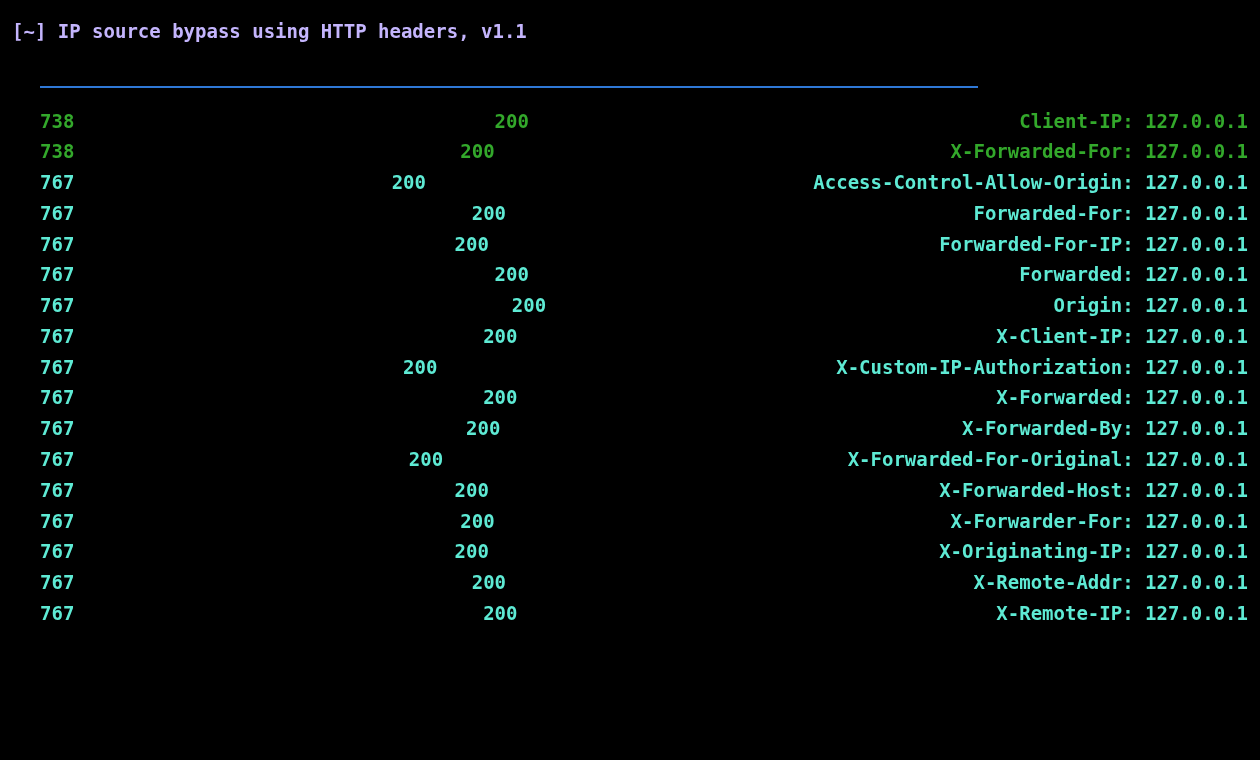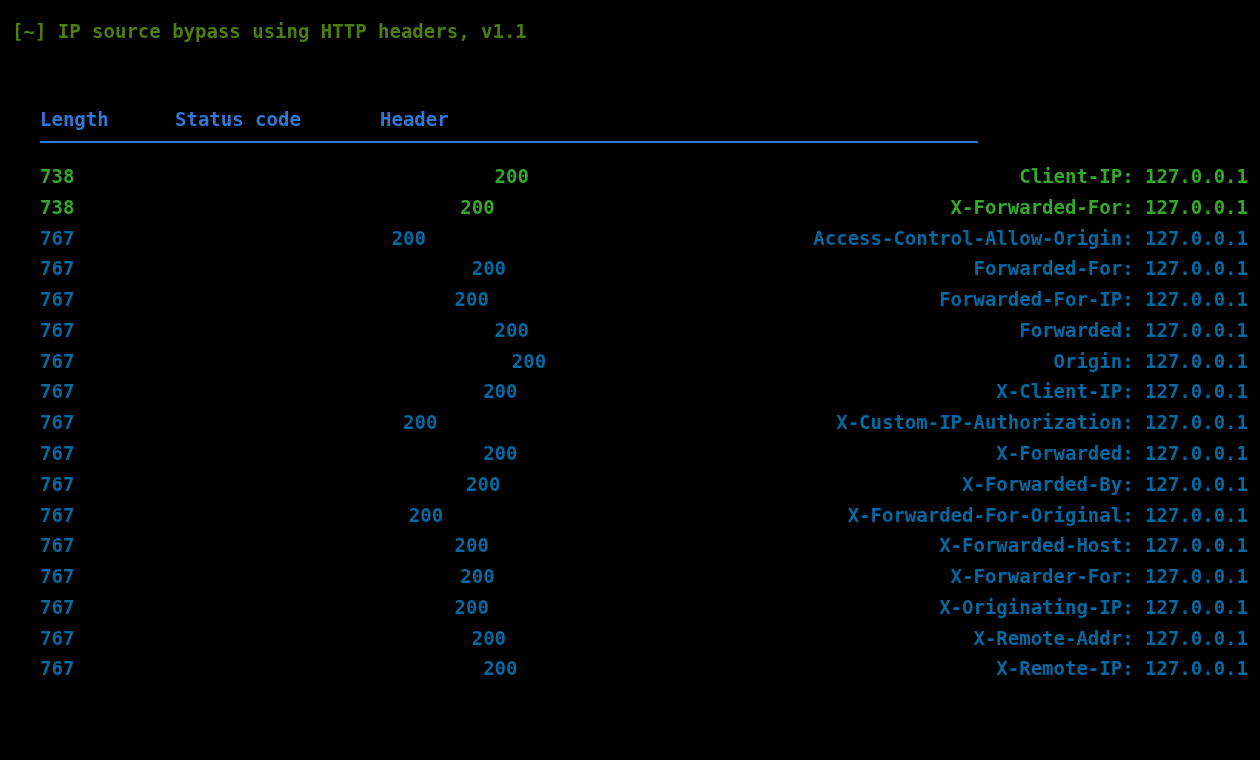--- a/index.html
+++ b/index.html
@@ -15,22 +15,22 @@
     font-family: "DejaVu Sans Mono", "Lucida Console", Consolas, Menlo, monospace;
     font-size: 19px;
     line-height: 1.45;
     font-weight: 600;
   }
   .root {
     padding: 18px 12px 0 12px;
   }
   .title-line {
     white-space: pre;
-    color: #4d7c0f;
-    margin-bottom: 60px;
+    color: #c4b5fd;
+    margin-bottom: 40px;
     font-weight: 700;
   }
 
   .table-wrap {
     padding-left: 28px;
   }
 
   .hdr-row {
     display: flex;
     color: #2f78d6;
@@ -45,36 +45,31 @@
   .sep {
     border: none;
     border-top: 2px solid #2f78d6;
     width: 938px;
     margin: 0 0 18px 0;
   }
 
   .rows { white-space: pre; }
   .row { display: flex; line-height: 1.62; justify-content: space-between; }
   .row.green  { color: #33a82b; }
-  .row.red    { color: #0369a1; }
+  .row.red    { color: #5eead4; }
 
 </style>
 </head>
 <body>
 
 <div class="root">
 
   <div class="title-line"><span>[~] </span><span>IP source bypass using HTTP headers, v1.1</span></div>
 
   <div class="table-wrap">
 
-    <div class="hdr-row">
-      <span class="col-length">Length</span>
-      <span class="col-status">Status code</span>
-      <span class="col-header">Header</span>
-    </div>
 
     <hr class="sep">
 
     <div class="rows" id="rows"><div class="row green"><span class="col-length">738</span><span class="col-status">200</span><span class="col-header">Client-IP: 127.0.0.1</span></div><div class="row green"><span class="col-length">738</span><span class="col-status">200</span><span class="col-header">X-Forwarded-For: 127.0.0.1</span></div><div class="row red"><span class="col-length">767</span><span class="col-status">200</span><span class="col-header">Access-Control-Allow-Origin: 127.0.0.1</span></div><div class="row red"><span class="col-length">767</span><span class="col-status">200</span><span class="col-header">Forwarded-For: 127.0.0.1</span></div><div class="row red"><span class="col-length">767</span><span class="col-status">200</span><span class="col-header">Forwarded-For-IP: 127.0.0.1</span></div><div class="row red"><span class="col-length">767</span><span class="col-status">200</span><span class="col-header">Forwarded: 127.0.0.1</span></div><div class="row red"><span class="col-length">767</span><span class="col-status">200</span><span class="col-header">Origin: 127.0.0.1</span></div><div class="row red"><span class="col-length">767</span><span class="col-status">200</span><span class="col-header">X-Client-IP: 127.0.0.1</span></div><div class="row red"><span class="col-length">767</span><span class="col-status">200</span><span class="col-header">X-Custom-IP-Authorization: 127.0.0.1</span></div><div class="row red"><span class="col-length">767</span><span class="col-status">200</span><span class="col-header">X-Forwarded: 127.0.0.1</span></div><div class="row red"><span class="col-length">767</span><span class="col-status">200</span><span class="col-header">X-Forwarded-By: 127.0.0.1</span></div><div class="row red"><span class="col-length">767</span><span class="col-status">200</span><span class="col-header">X-Forwarded-For-Original: 127.0.0.1</span></div><div class="row red"><span class="col-length">767</span><span class="col-status">200</span><span class="col-header">X-Forwarded-Host: 127.0.0.1</span></div><div class="row red"><span class="col-length">767</span><span class="col-status">200</span><span class="col-header">X-Forwarder-For: 127.0.0.1</span></div><div class="row red"><span class="col-length">767</span><span class="col-status">200</span><span class="col-header">X-Originating-IP: 127.0.0.1</span></div><div class="row red"><span class="col-length">767</span><span class="col-status">200</span><span class="col-header">X-Remote-Addr: 127.0.0.1</span></div><div class="row red"><span class="col-length">767</span><span class="col-status">200</span><span class="col-header">X-Remote-IP: 127.0.0.1</span></div></div>
 
   </div>
 </div>
 
 </body></html>

